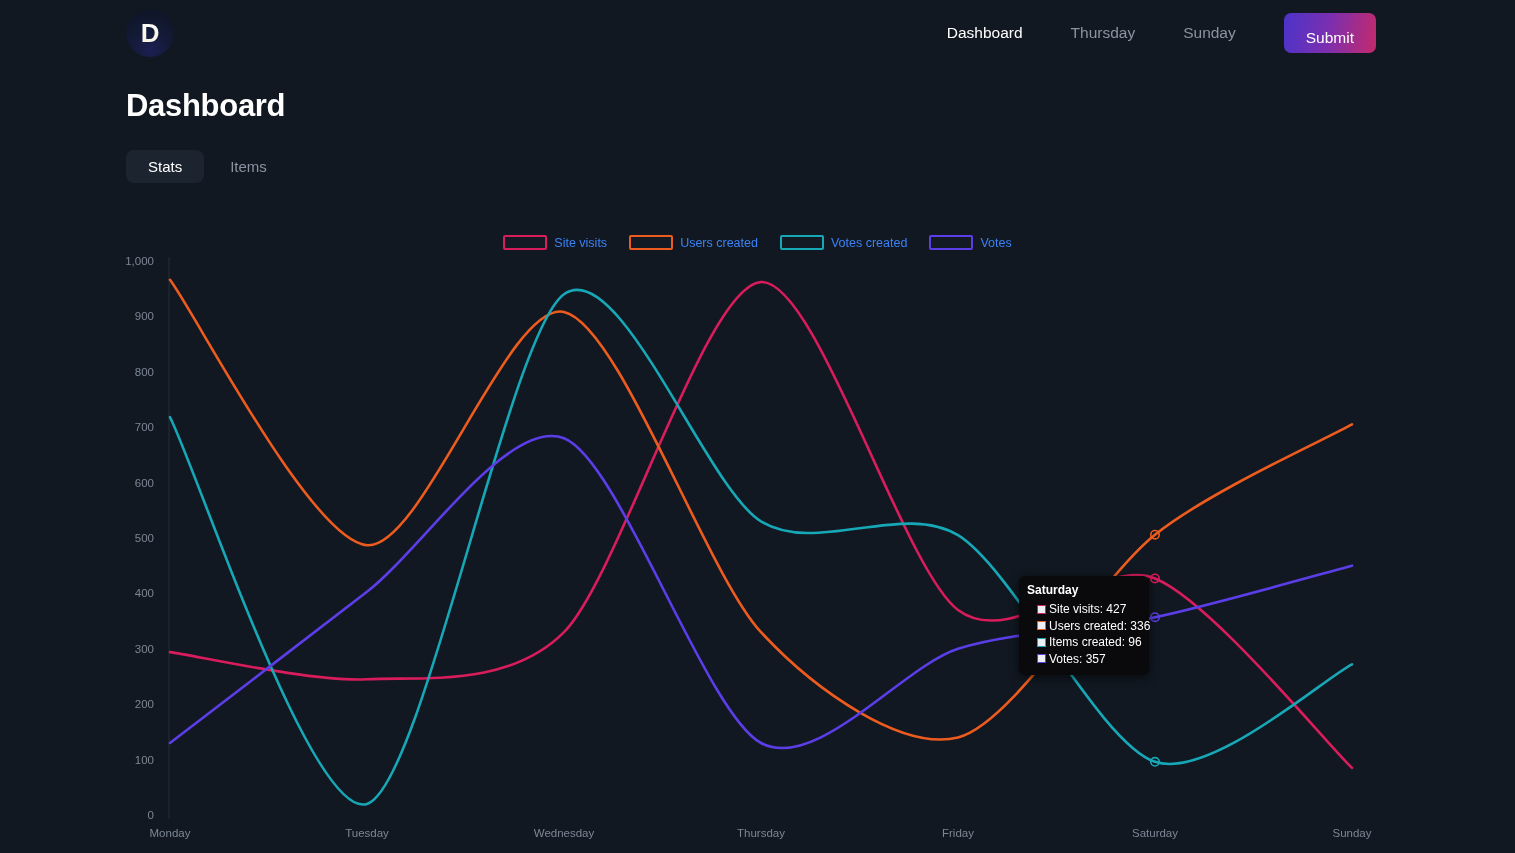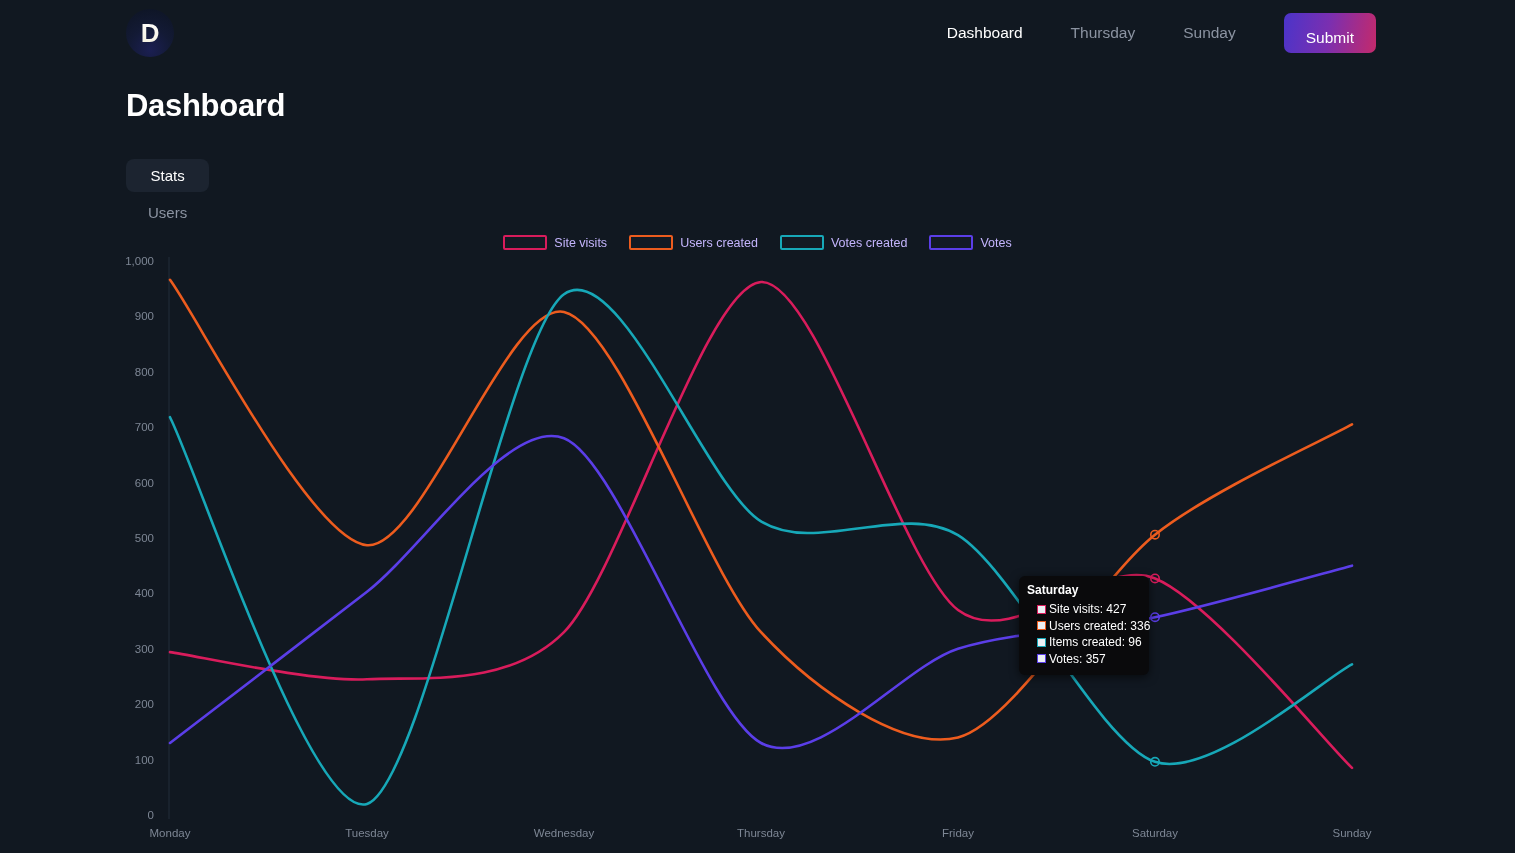--- a/index.html
+++ b/index.html
@@ -38,38 +38,38 @@
     background: linear-gradient(100deg, #4b34c9 0%, #7b2fb0 48%, #c42a6b 100%);
     color: #fff; font-size: 15.5px; font-family: inherit;
     padding: 16px 22px; height: 40px; border-radius: 7px;
   }
 
   
   .page-title {
     position: absolute; left: 126px; top: 88px;
     font-size: 31px; font-weight: bold; color: #ffffff; letter-spacing: -0.3px;
   }
-  .tabs { position: absolute; left: 126px; top: 159px; display: flex; gap: 4px; flex-direction: column; }
+  .tabs { position: absolute; left: 126px; top: 150px; display: flex; gap: 4px; }
   .tab {
     font-size: 15px; color: #8b93a1; padding: 8px 22px; border-radius: 8px;
     cursor: pointer; background: transparent; border: none; font-family: inherit;
   }
   .tab.active { background: #1c2430; color: #ffffff; }
 
   
   .legend {
     position: absolute; left: 0; right: 0; top: 235px;
     display: flex; justify-content: center; align-items: center; gap: 22px;
   }
   .legend-item { display: flex; align-items: center; gap: 7px; }
   .legend-swatch {
     width: 44px; height: 15px; border-radius: 2px;
     border: 2.5px solid #888; background: #131a24;
   }
-  .legend-label { font-size: 12.5px; color: #c4b5fd; }
+  .legend-label { font-size: 12.5px; color: #3b82f6; }
 
   
   .chart-wrap { position: absolute; left: 0; top: 250px; width: 1400px; height: 603px; }
   .chart-svg { display: block; }
   .y-tick { font-size: 11.5px; fill: #7d8694; text-anchor: end; }
   .x-tick { font-size: 11.5px; fill: #7d8694; text-anchor: middle; }
   .axis-line { stroke: #222c3a; stroke-width: 1; }
 
   
   .tooltip {
@@ -95,21 +95,21 @@
       <a class="nav-link" href="#">Thursday</a>
       <a class="nav-link" href="#">Sunday</a>
       <button class="submit-btn">Submit</button>
     </nav>
   </div>
 
   <h1 class="page-title">Dashboard</h1>
 
   <div class="tabs">
     <button class="tab active">Stats</button>
-    <button class="tab">Users</button>
+    <button class="tab">Items</button>
   </div>
 
   <div class="legend">
     <div class="legend-item">
       <span class="legend-swatch" id="sw0" style="border-color: rgb(217, 28, 92);"></span>
       <span class="legend-label">Site visits</span>
     </div>
     <div class="legend-item">
       <span class="legend-swatch" id="sw1" style="border-color: rgb(237, 92, 30);"></span>
       <span class="legend-label">Users created</span>

